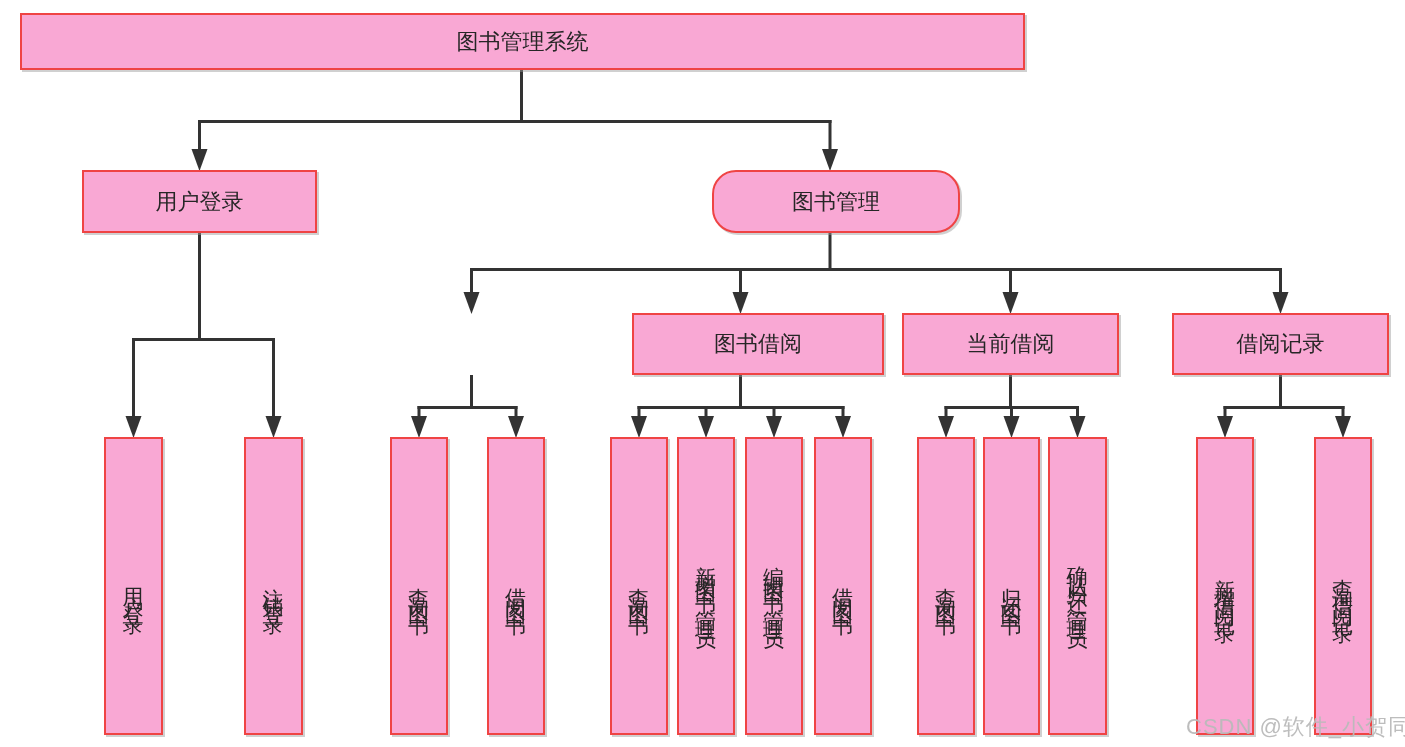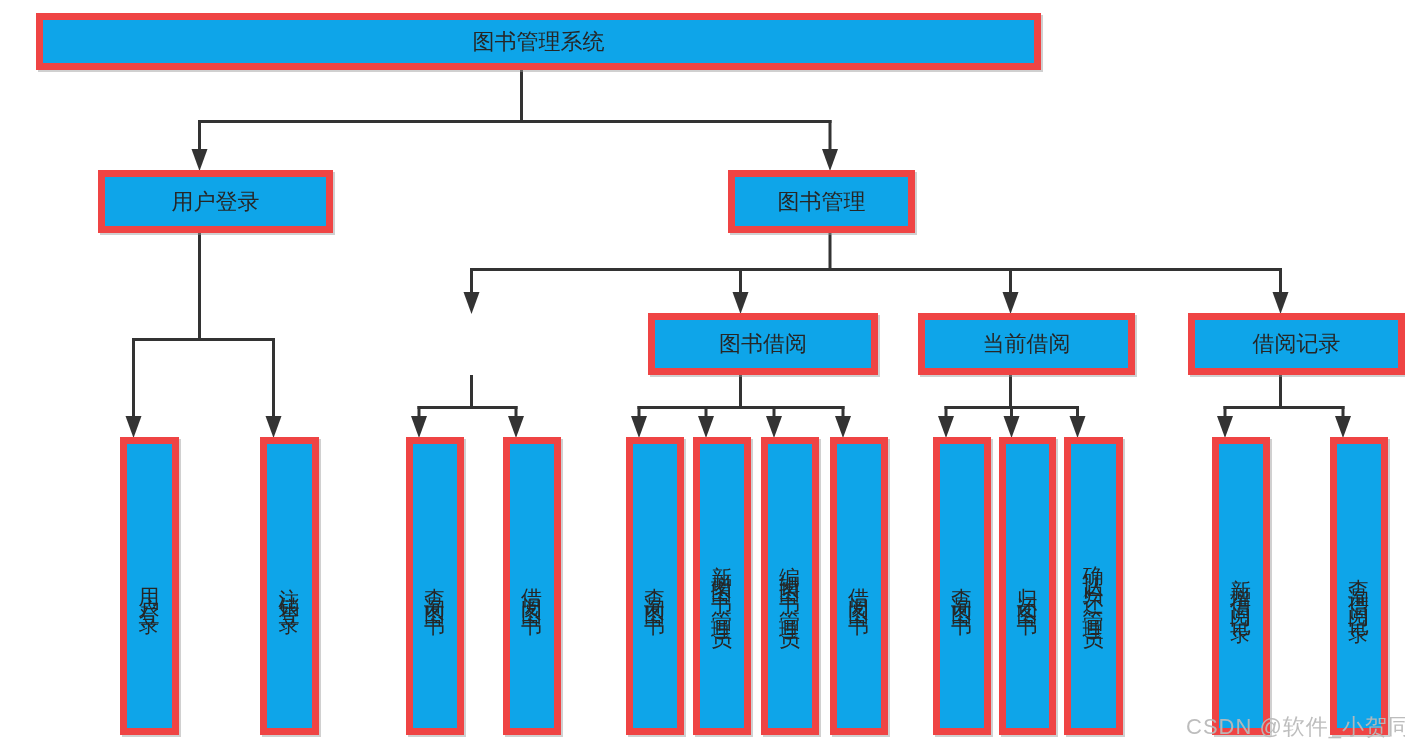--- a/index.html
+++ b/index.html
@@ -3,27 +3,26 @@
 <meta charset="utf-8">
 <title>图书管理系统</title>
 <style>
   html,body{margin:0;padding:0;background:#fff;}
   .stage{
     position:relative;width:1405px;height:747px;background:#ffffff;
     font-family:"Liberation Sans",sans-serif;overflow:hidden;
   }
   .connectors{position:absolute;left:0;top:0;z-index:1;}
   .box{
-    position:absolute;box-sizing:border-box;background:#0ea5e9;
-    border:7px solid #ef4444;color:#262626;
+    position:absolute;box-sizing:border-box;background:#f9a8d4;
+    border:2px solid #ef4444;color:#262626;
     display:flex;align-items:center;justify-content:center;
     font-size:22px;line-height:1;z-index:2;
     box-shadow:2px 2px 0 rgba(150,150,150,.45);
     white-space:nowrap;
-    margin-left:16px;
   }
   .box.v{
     writing-mode:vertical-rl;text-orientation:mixed;
     font-size:21px;letter-spacing:9px;padding-top:6px;
   }
   .watermark{
     position:absolute;left:1186px;top:712px;z-index:5;
     font-size:22px;color:rgba(185,185,185,.95);letter-spacing:1px;white-space:nowrap;
   }
 </style>
@@ -93,23 +92,23 @@
       <path d="M1003.5 416 L1019.5 416 L1011.5 438 Z"></path>
       <path d="M1069.5 416 L1085.5 416 L1077.5 438 Z"></path>
       <path d="M1217 416 L1233 416 L1225 438 Z"></path>
       <path d="M1335 416 L1351 416 L1343 438 Z"></path>
     </g>
   </svg>
 
   <div class="box h" style="left:20px;top:13px;width:1005px;height:57px;">图书管理系统</div>
 
   <div class="box h" style="left:82px;top:170px;width:235px;height:63px;">用户登录</div>
-  <div class="box h" style="left:712px;top:170px;width:187px;height:63px;">图书管理</div>
+  <div class="box h" style="left:712px;top:170px;width:248px;height:63px;border-radius:24px;">图书管理</div>
 
-  <div class="box h" style="left:632px;top:313px;width:230px;height:62px;">图书借阅</div>
+  <div class="box h" style="left:632px;top:313px;width:252px;height:62px;">图书借阅</div>
   <div class="box h" style="left:902px;top:313px;width:217px;height:62px;">当前借阅</div>
   <div class="box h" style="left:1172px;top:313px;width:217px;height:62px;">借阅记录</div>
 
   <div class="box v" style="left:104px;top:437px;width:59px;height:298px;">用户登录</div>
   <div class="box v" style="left:244px;top:437px;width:59px;height:298px;">注销登录</div>
 
   <div class="box v" style="left:390px;top:437px;width:58px;height:298px;">查询图书</div>
   <div class="box v" style="left:487px;top:437px;width:58px;height:298px;">借阅图书</div>
 
   <div class="box v" style="left:610px;top:437px;width:58px;height:298px;">查询图书</div>

